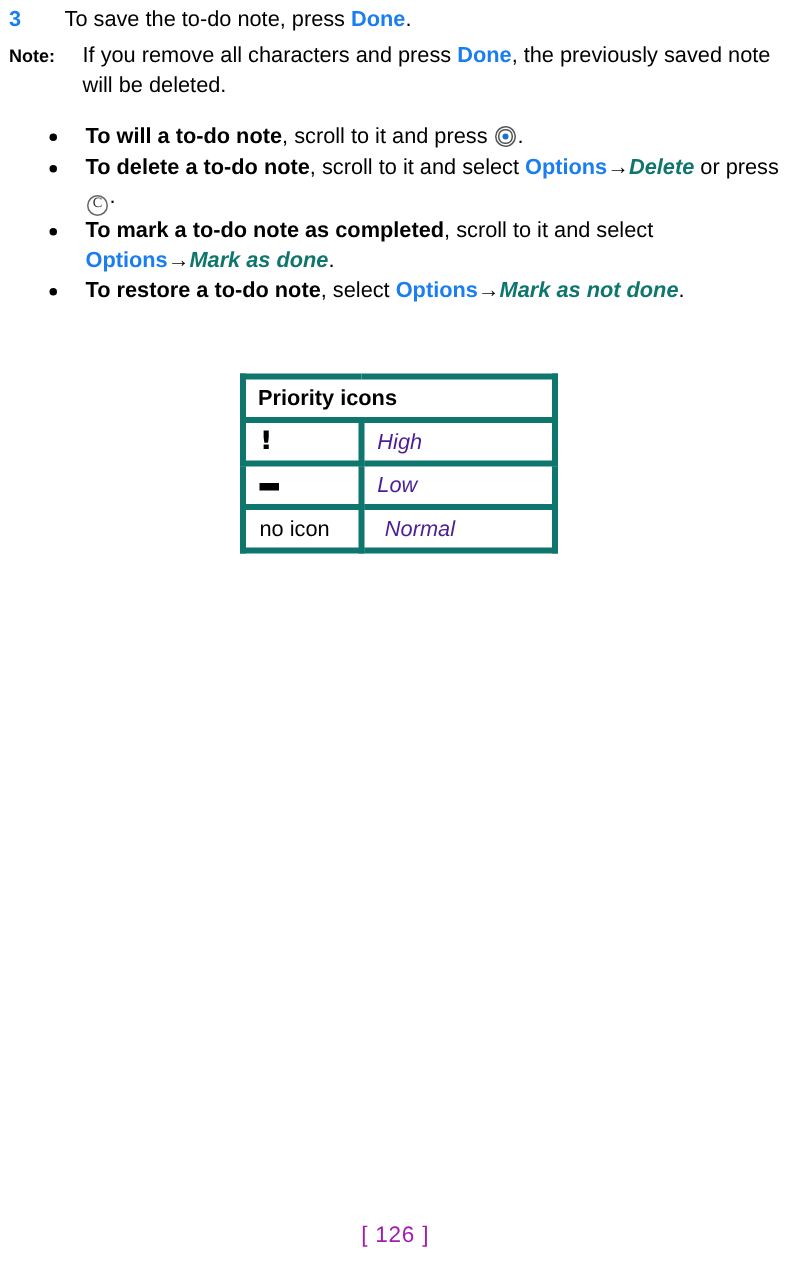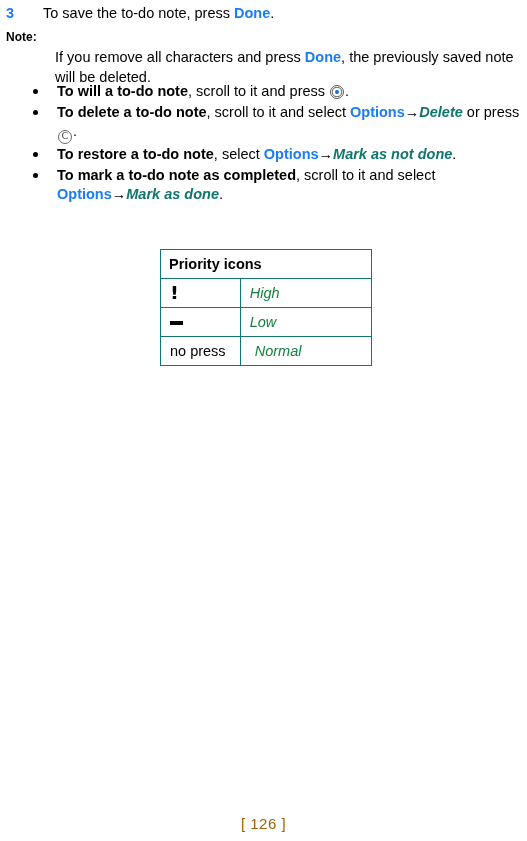--- a/index.html
+++ b/index.html
@@ -64,21 +64,20 @@
   .note-label {
     position: absolute;
     left: 0;
     top: 0;
     font-weight: bold;
     font-size: 12px;
   }
   .note-body {
     margin-left: 49px;
     display: block;
-    margin-top: 20px;
   }
 
   
   .bullets {
     position: absolute;
     left: 30px;
     top: 82px;
     width: 497px;
     font-size: 14.5px;
     line-height: 19.5px;
@@ -154,21 +153,21 @@
   .icon-table {
     position: absolute;
     left: 160px;
     top: 249px;
     width: 212px;
     border-collapse: collapse;
     font-size: 14px;
     background: #fff;
   }
   .icon-table td {
-    border: 1px solid #0f766e;
+    border: 4px solid #0f766e;
     padding: 4px 8px;
     vertical-align: middle;
     height: 29px;
     box-sizing: border-box;
     margin-left: 24px;
   }
   .icon-table td.hdr {
     font-weight: bold;
     font-size: 14.5px;
     padding-left: 8px;
@@ -176,21 +175,21 @@
   .icon-table td.col-icon {
     width: 80px;
     text-align: left;
     padding-left: 9px;
   }
   .icon-table td.col-label {
     width: 132px;
     padding-left: 9px;
   }
   .lbl-blue-i {
-    color: #15803d;
+    color: #4c1d95;
     font-style: italic;
     font-size: 14.5px;
   }
   .lbl-black {
     color: #000;
     font-size: 14.5px;
   }
   .indent-normal { padding-left: 5px; display: inline-block; }
 
   
@@ -248,21 +247,21 @@
     vertical-align: -2px;
   }
 
   
   .footer {
     position: absolute;
     left: 0;
     bottom: 9px;
     width: 527px;
     text-align: center;
-    color: #a16207;
+    color: #a21caf;
     font-size: 15px;
     font-weight: normal;
     letter-spacing: 0.5px;
   }
 </style>
 </head>
 <body>
 
 <div class="page">
 
@@ -283,26 +282,26 @@
       <span class="bold">To will a to-do note</span><span>, scroll to it and press </span><span class="key-select"></span><span>.</span>
     </div>
 
     <div class="bullet-row">
       <span class="bullet-dot"></span>
       <span class="bold">To delete a to-do note</span><span>, scroll to it and select </span><span class="blue-b">Options</span><span class="arrow">→</span><span class="blue-i">Delete</span><span> or press </span><span class="key-c">C</span><span>.</span>
     </div>
 
     <div class="bullet-row">
       <span class="bullet-dot"></span>
-      <span class="bold">To restore a to-do note</span><span>, select </span><span class="blue-b">Options</span><span class="arrow">→</span><span class="blue-i">Mark as not done</span><span>.</span>
+      <span class="bold">To mark a to-do note as completed</span><span>, scroll to it and select </span><span class="blue-b">Options</span><span class="arrow">→</span><span class="blue-i">Mark as done</span><span>.</span>
     </div>
 
     <div class="bullet-row">
       <span class="bullet-dot"></span>
-      <span class="bold">To mark a to-do note as completed</span><span>, scroll to it and select </span><span class="blue-b">Options</span><span class="arrow">→</span><span class="blue-i">Mark as done</span><span>.</span>
+      <span class="bold">To restore a to-do note</span><span>, select </span><span class="blue-b">Options</span><span class="arrow">→</span><span class="blue-i">Mark as not done</span><span>.</span>
     </div>
 
   </div>
 
   <table class="icon-table">
     <tbody>
       <tr>
         <td class="hdr" colspan="2">Priority icons</td>
       </tr>
 
@@ -319,21 +318,21 @@
         <td class="col-icon">
           <span class="ic-low"></span>
         </td>
         <td class="col-label">
           <span class="lbl-blue-i">Low</span>
         </td>
       </tr>
 
       <tr>
         <td class="col-icon">
-          <span class="lbl-black">no press</span>
+          <span class="lbl-black">no icon</span>
         </td>
         <td class="col-label">
           <span class="lbl-blue-i indent-normal">Normal</span>
         </td>
       </tr>
 
 
 
     </tbody>
   </table>

